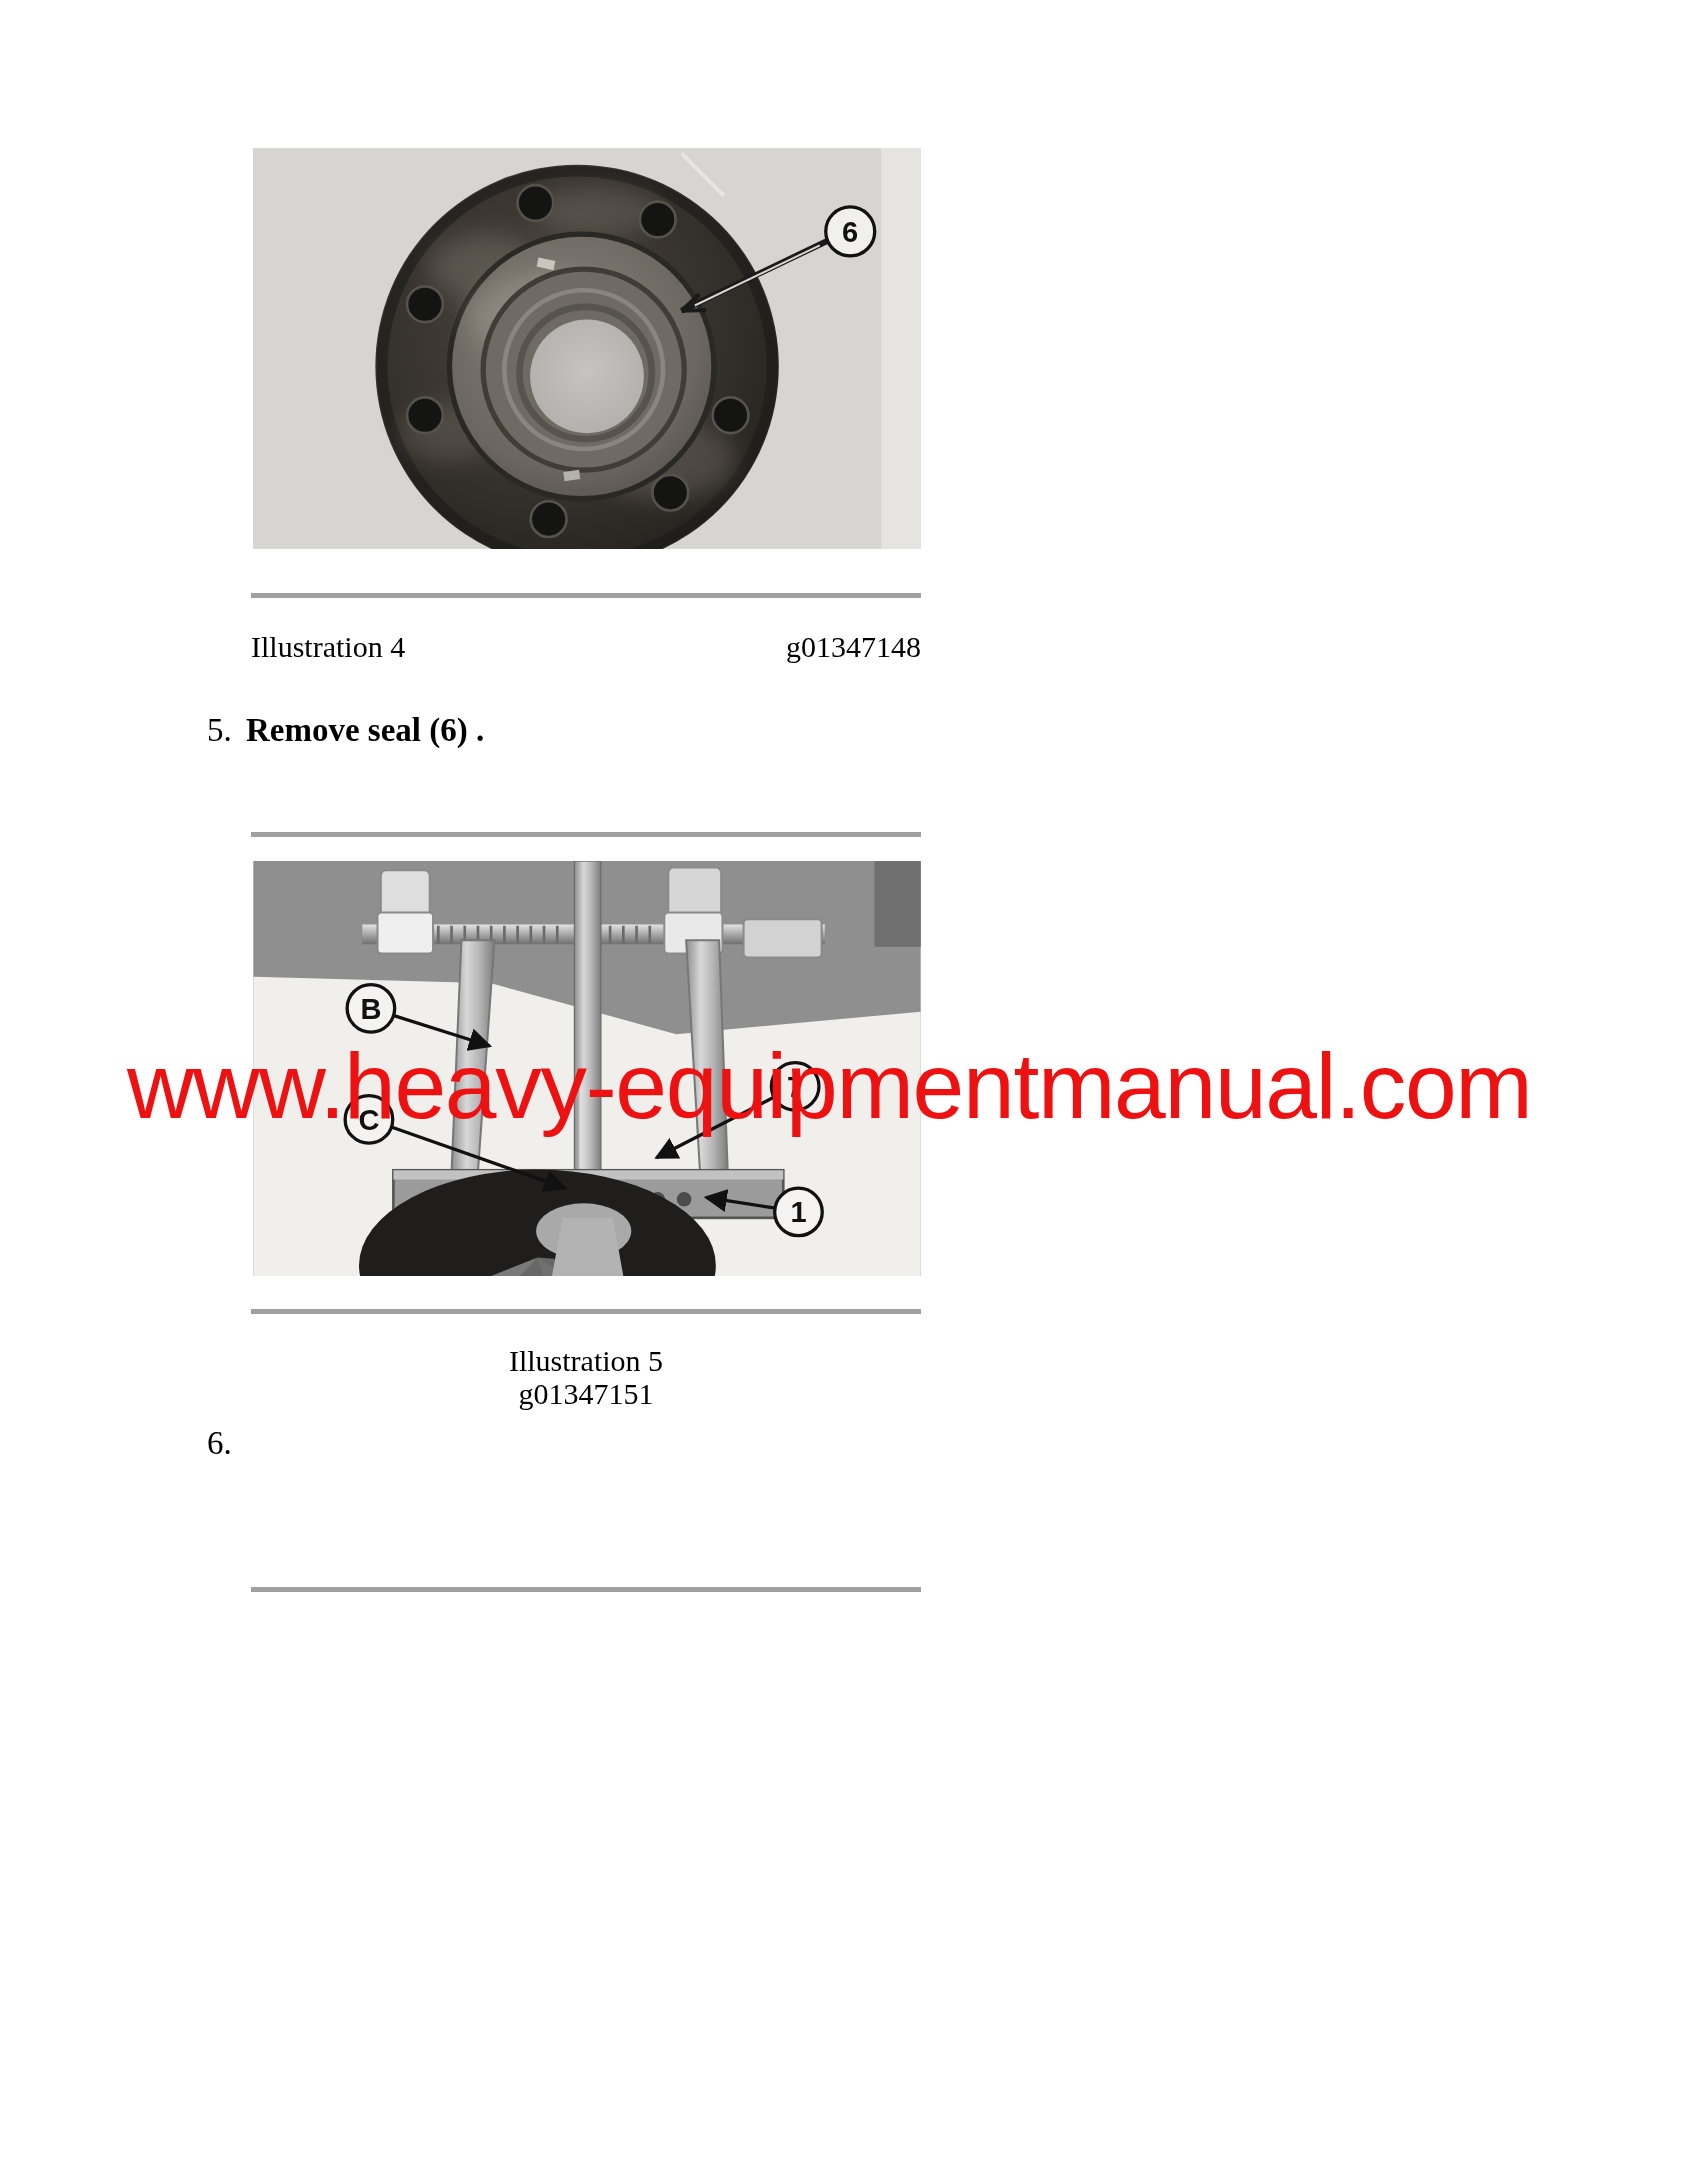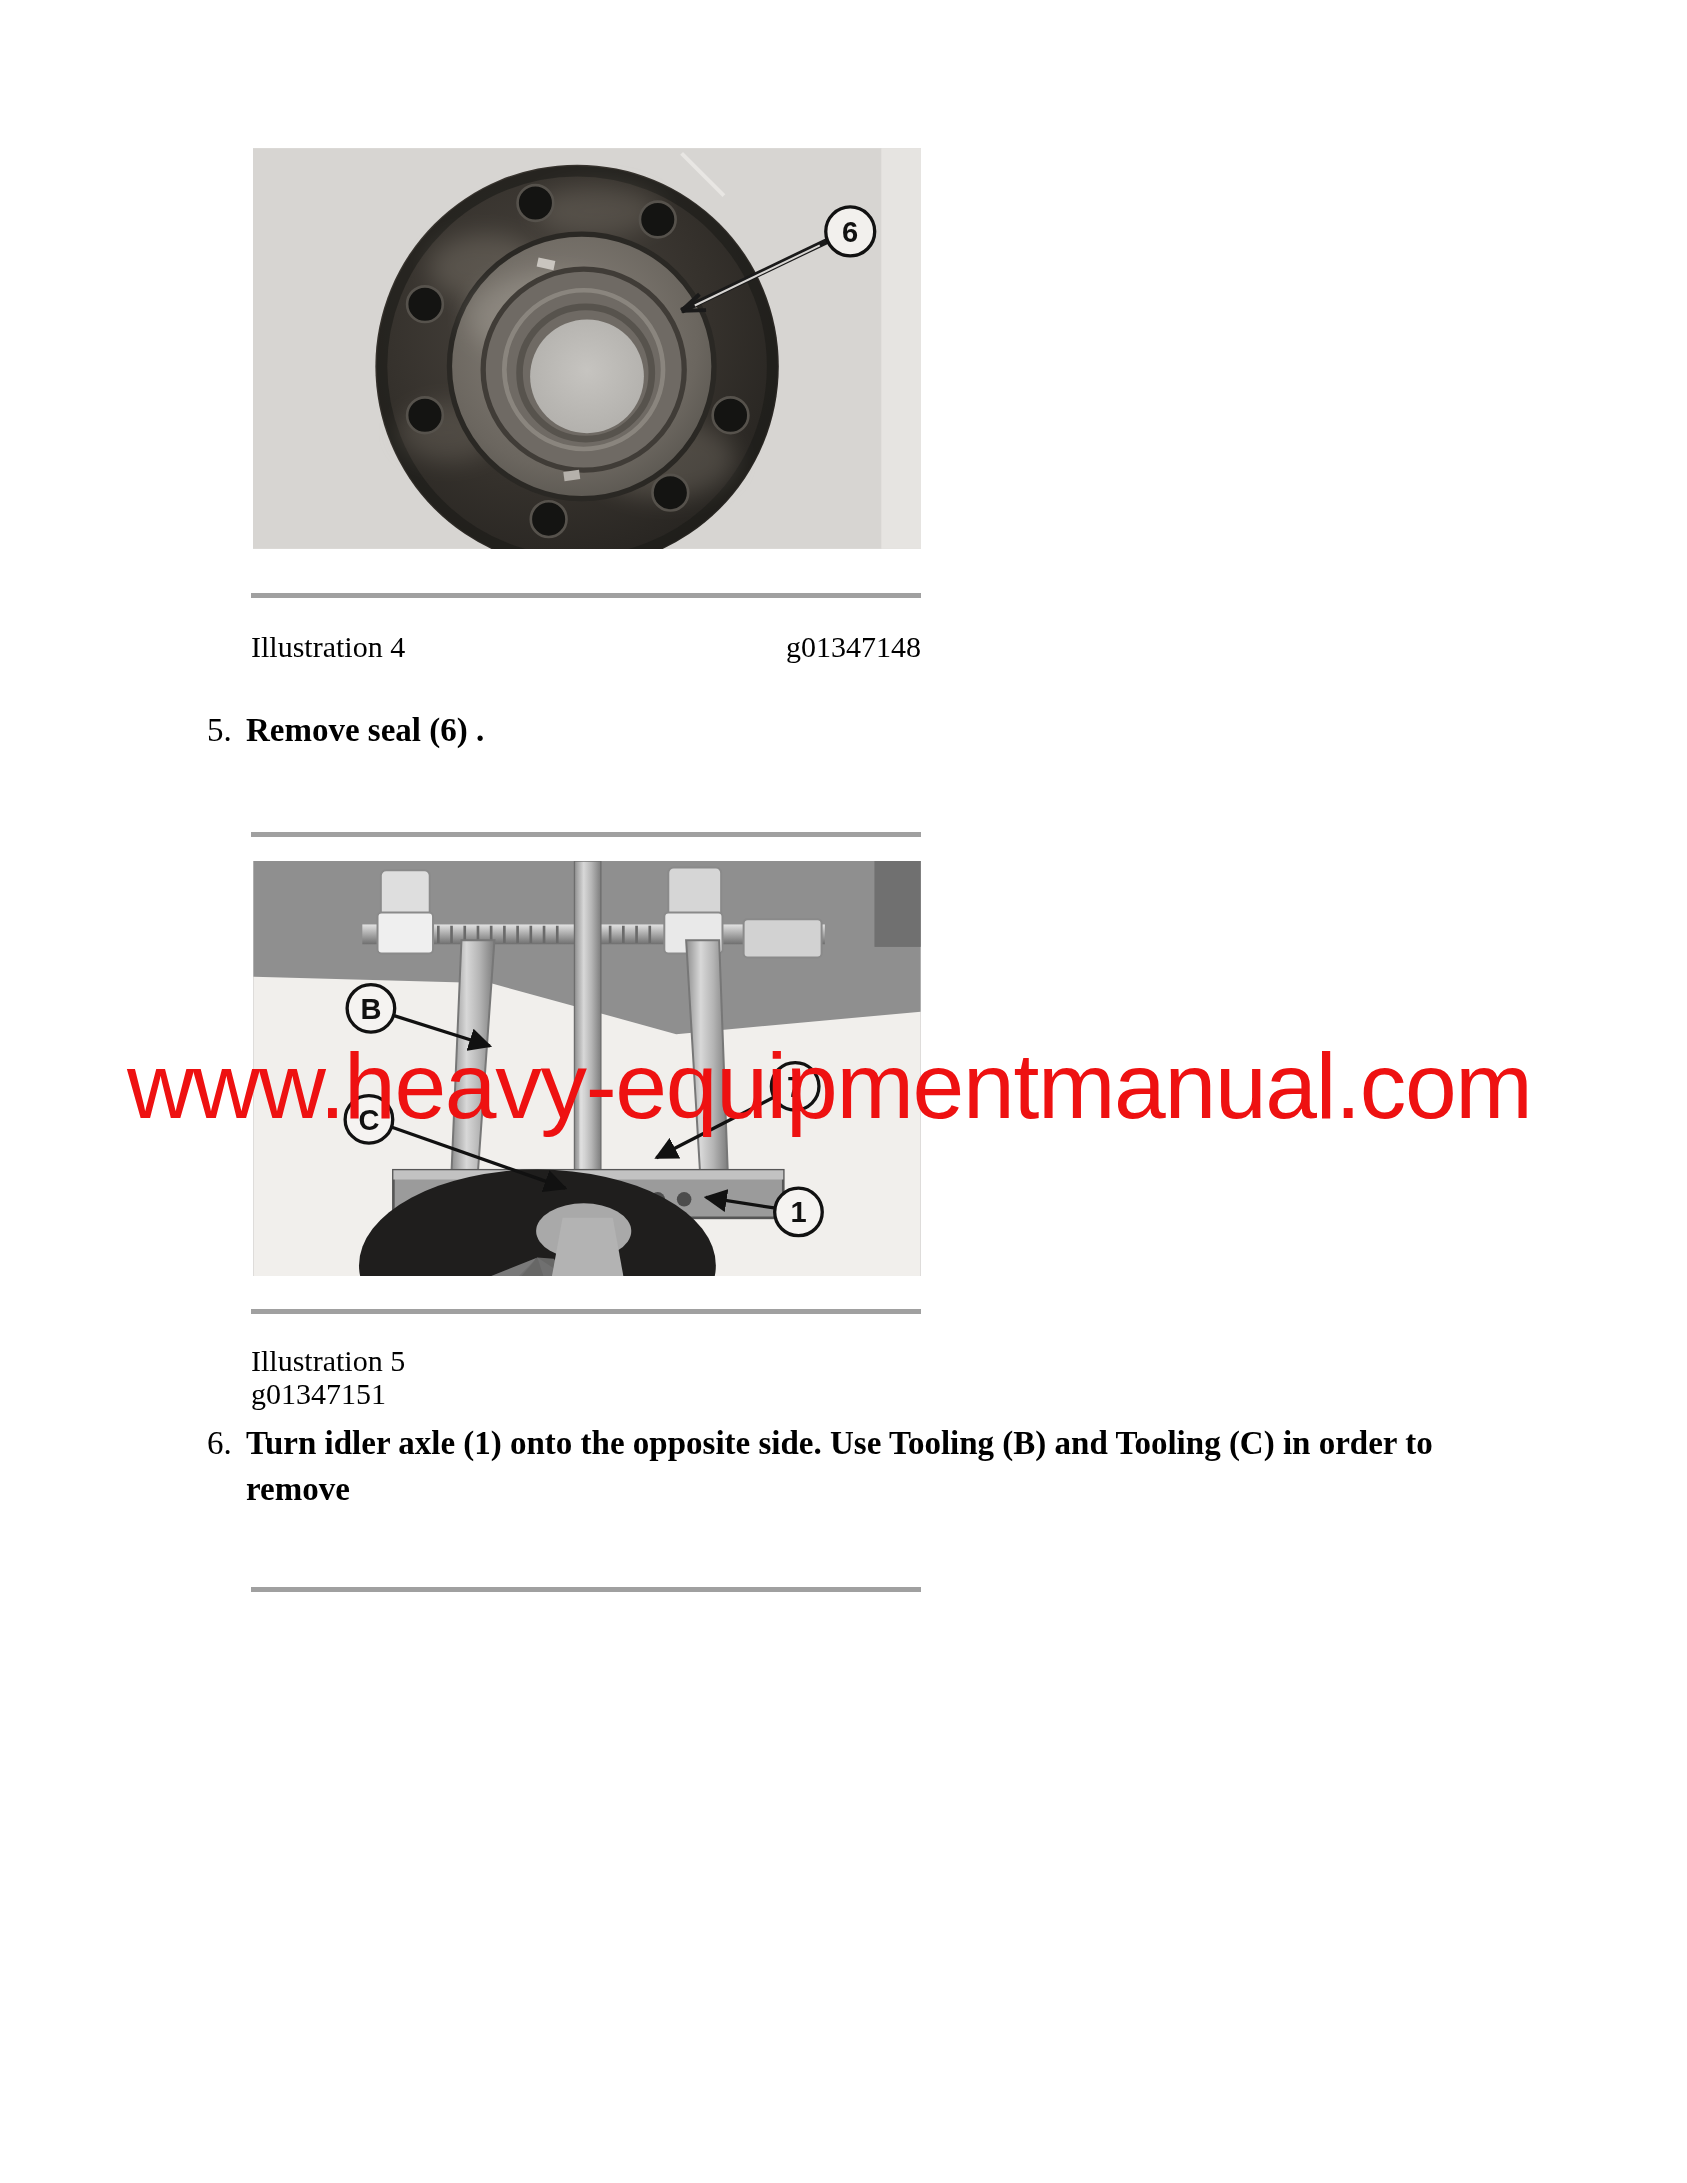--- a/index.html
+++ b/index.html
@@ -1,20 +1,20 @@
 <!DOCTYPE html>
 <html style="font-size:10.6px"><head>
 <meta charset="utf-8">
 <style>
   html,body{margin:0;padding:0;width:1687px;height:2183px;background:#ffffff;overflow:hidden;}
   .page{position:relative;width:1687px;height:2183px;background:#ffffff;font-family:"Liberation Serif",serif;color:#000;}
   .photo{position:absolute;display:block;}
   .bar{position:absolute;left:251px;width:670px;height:5.3px;background:#a0a0a0;}
   .caption-row{position:absolute;left:251px;width:670px;display:flex;justify-content:space-between;
-               font:30px/1.1 "Liberation Serif",serif;color:#000;}
+               font:30px/1.1 "Liberation Serif",serif;color:#000;align-items:center;}
   .step{position:absolute;display:flex;align-items:flex-start;font:33px/46px "Liberation Serif",serif;color:#000;}
   .step-num{flex:none;width:39px;}
   .step-text{width:1277px;font-weight:bold;}
   .watermark{position:absolute;left:127px;top:1033px;z-index:10;white-space:nowrap;
              font-family:"Liberation Sans",sans-serif;font-size:93px;font-weight:400;letter-spacing:-1.3px;}
   svg text.co{font-family:"Liberation Sans",sans-serif;font-weight:bold;font-size:44px;fill:#111;}
 </style>
 </head>
 <body>
 
@@ -188,21 +188,20 @@
 
   <div class="bar" style="top:1309px;"></div>
   <div class="caption-row" style="top:1344px;flex-direction:column;">
     <span>Illustration 5</span>
     <span>g01347151</span>
   </div>
 
   <div class="step" style="left:207px;top:1420px;">
     <span class="step-num">6.</span>
     <span class="step-text">
-      <span style="display:block">Turn idler axle (1) onto the opposite side. Use Tooling (B) and Tooling (C) in order to remove</span>
     </span>
   </div>
 
   <div class="bar" style="top:1587px;"></div>
 
   <div class="watermark" style="color: rgb(238, 17, 17);">www.heavy-equipmentmanual.com</div>
 
 </div>
 
 

